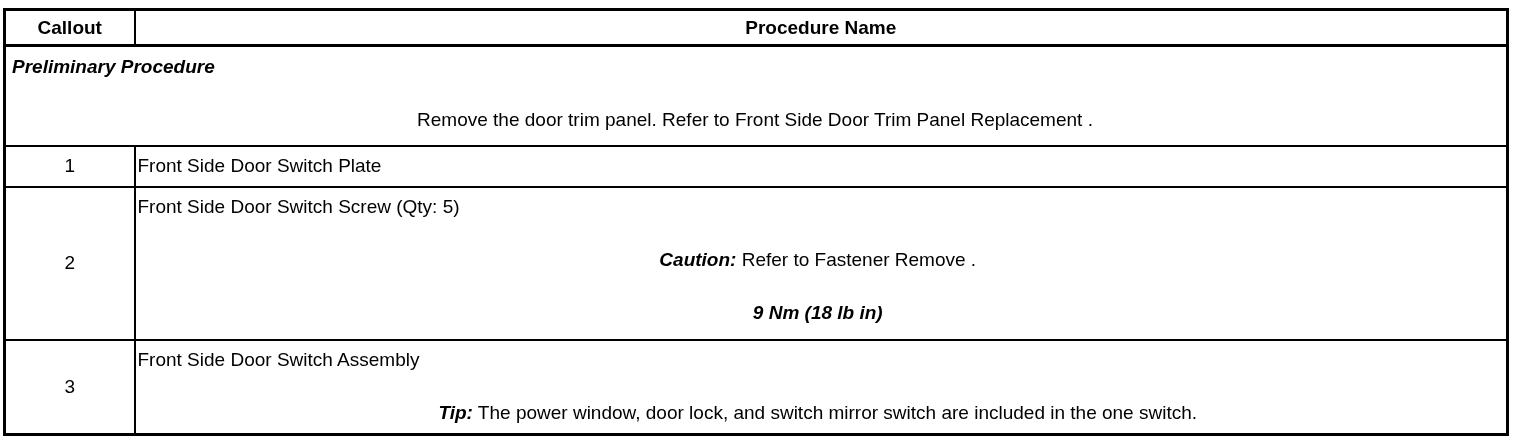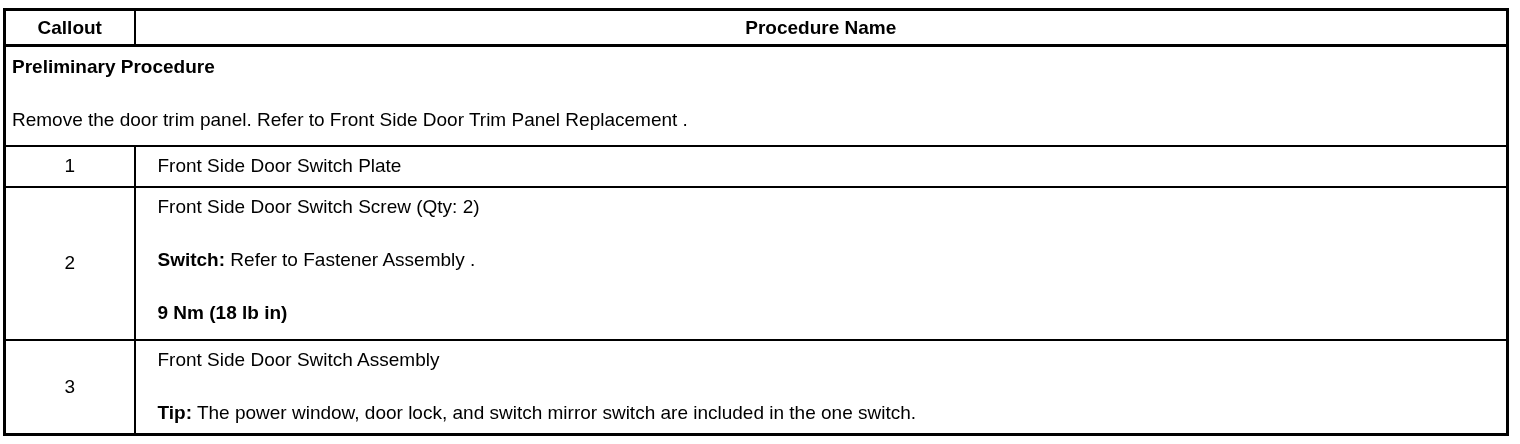--- a/index.html
+++ b/index.html
@@ -42,38 +42,38 @@
   tr.row-1        { height: 41px; }
   tr.row-2        { height: 153px; }
   tr.row-3        { height: 95px; }
   td.callout-cell {
     text-align: center;
     vertical-align: middle;
     padding: 0;
   }
   td.component-cell {
     vertical-align: top;
-    padding: 8px 8px 8px 22px;
+    padding: 8px 8px 8px 2px;
   }
   td.component-cell.middle {
     vertical-align: middle;
     padding-top: 0;
     padding-bottom: 0;
   }
   td.prelim-cell {
     vertical-align: top;
     padding: 9px 8px 8px 6px;
   }
   p.line {
     margin: 0;
     line-height: 22px;
     white-space: pre-wrap;
   }
-  p.line + p.line { margin-top: 31px; }
-  .bold { font-weight: bold; }
+  p.line + p.line { margin-top: 31px; text-align: center; }
+  .bold { font-weight: bold; font-style: italic; }
 </style>
 </head>
 <body>
 
 <table class="component-table">
   <colgroup>
     <col class="col-callout">
     <col>
   </colgroup>
   <thead>
@@ -93,22 +93,22 @@
     <tr class="row-1">
       <td class="callout-cell">1</td>
       <td class="component-cell middle">
         <p class="line">Front Side Door Switch Plate</p>
       </td>
     </tr>
 
     <tr class="row-2">
       <td class="callout-cell">2</td>
       <td class="component-cell">
-        <p class="line">Front Side Door Switch Screw (Qty: 2)</p>
-        <p class="line"><span class="bold">Switch:</span><span> Refer to Fastener Assembly .</span></p>
+        <p class="line">Front Side Door Switch Screw (Qty: 5)</p>
+        <p class="line"><span class="bold">Caution:</span><span> Refer to Fastener Remove .</span></p>
         <p class="line bold">9 Nm (18 lb in)</p>
       </td>
     </tr>
 
     <tr class="row-3">
       <td class="callout-cell">3</td>
       <td class="component-cell">
         <p class="line">Front Side Door Switch Assembly</p>
         <p class="line"><span class="bold">Tip:</span><span> The power window, door lock, and switch mirror switch are included in the one switch.</span></p>
       </td>

